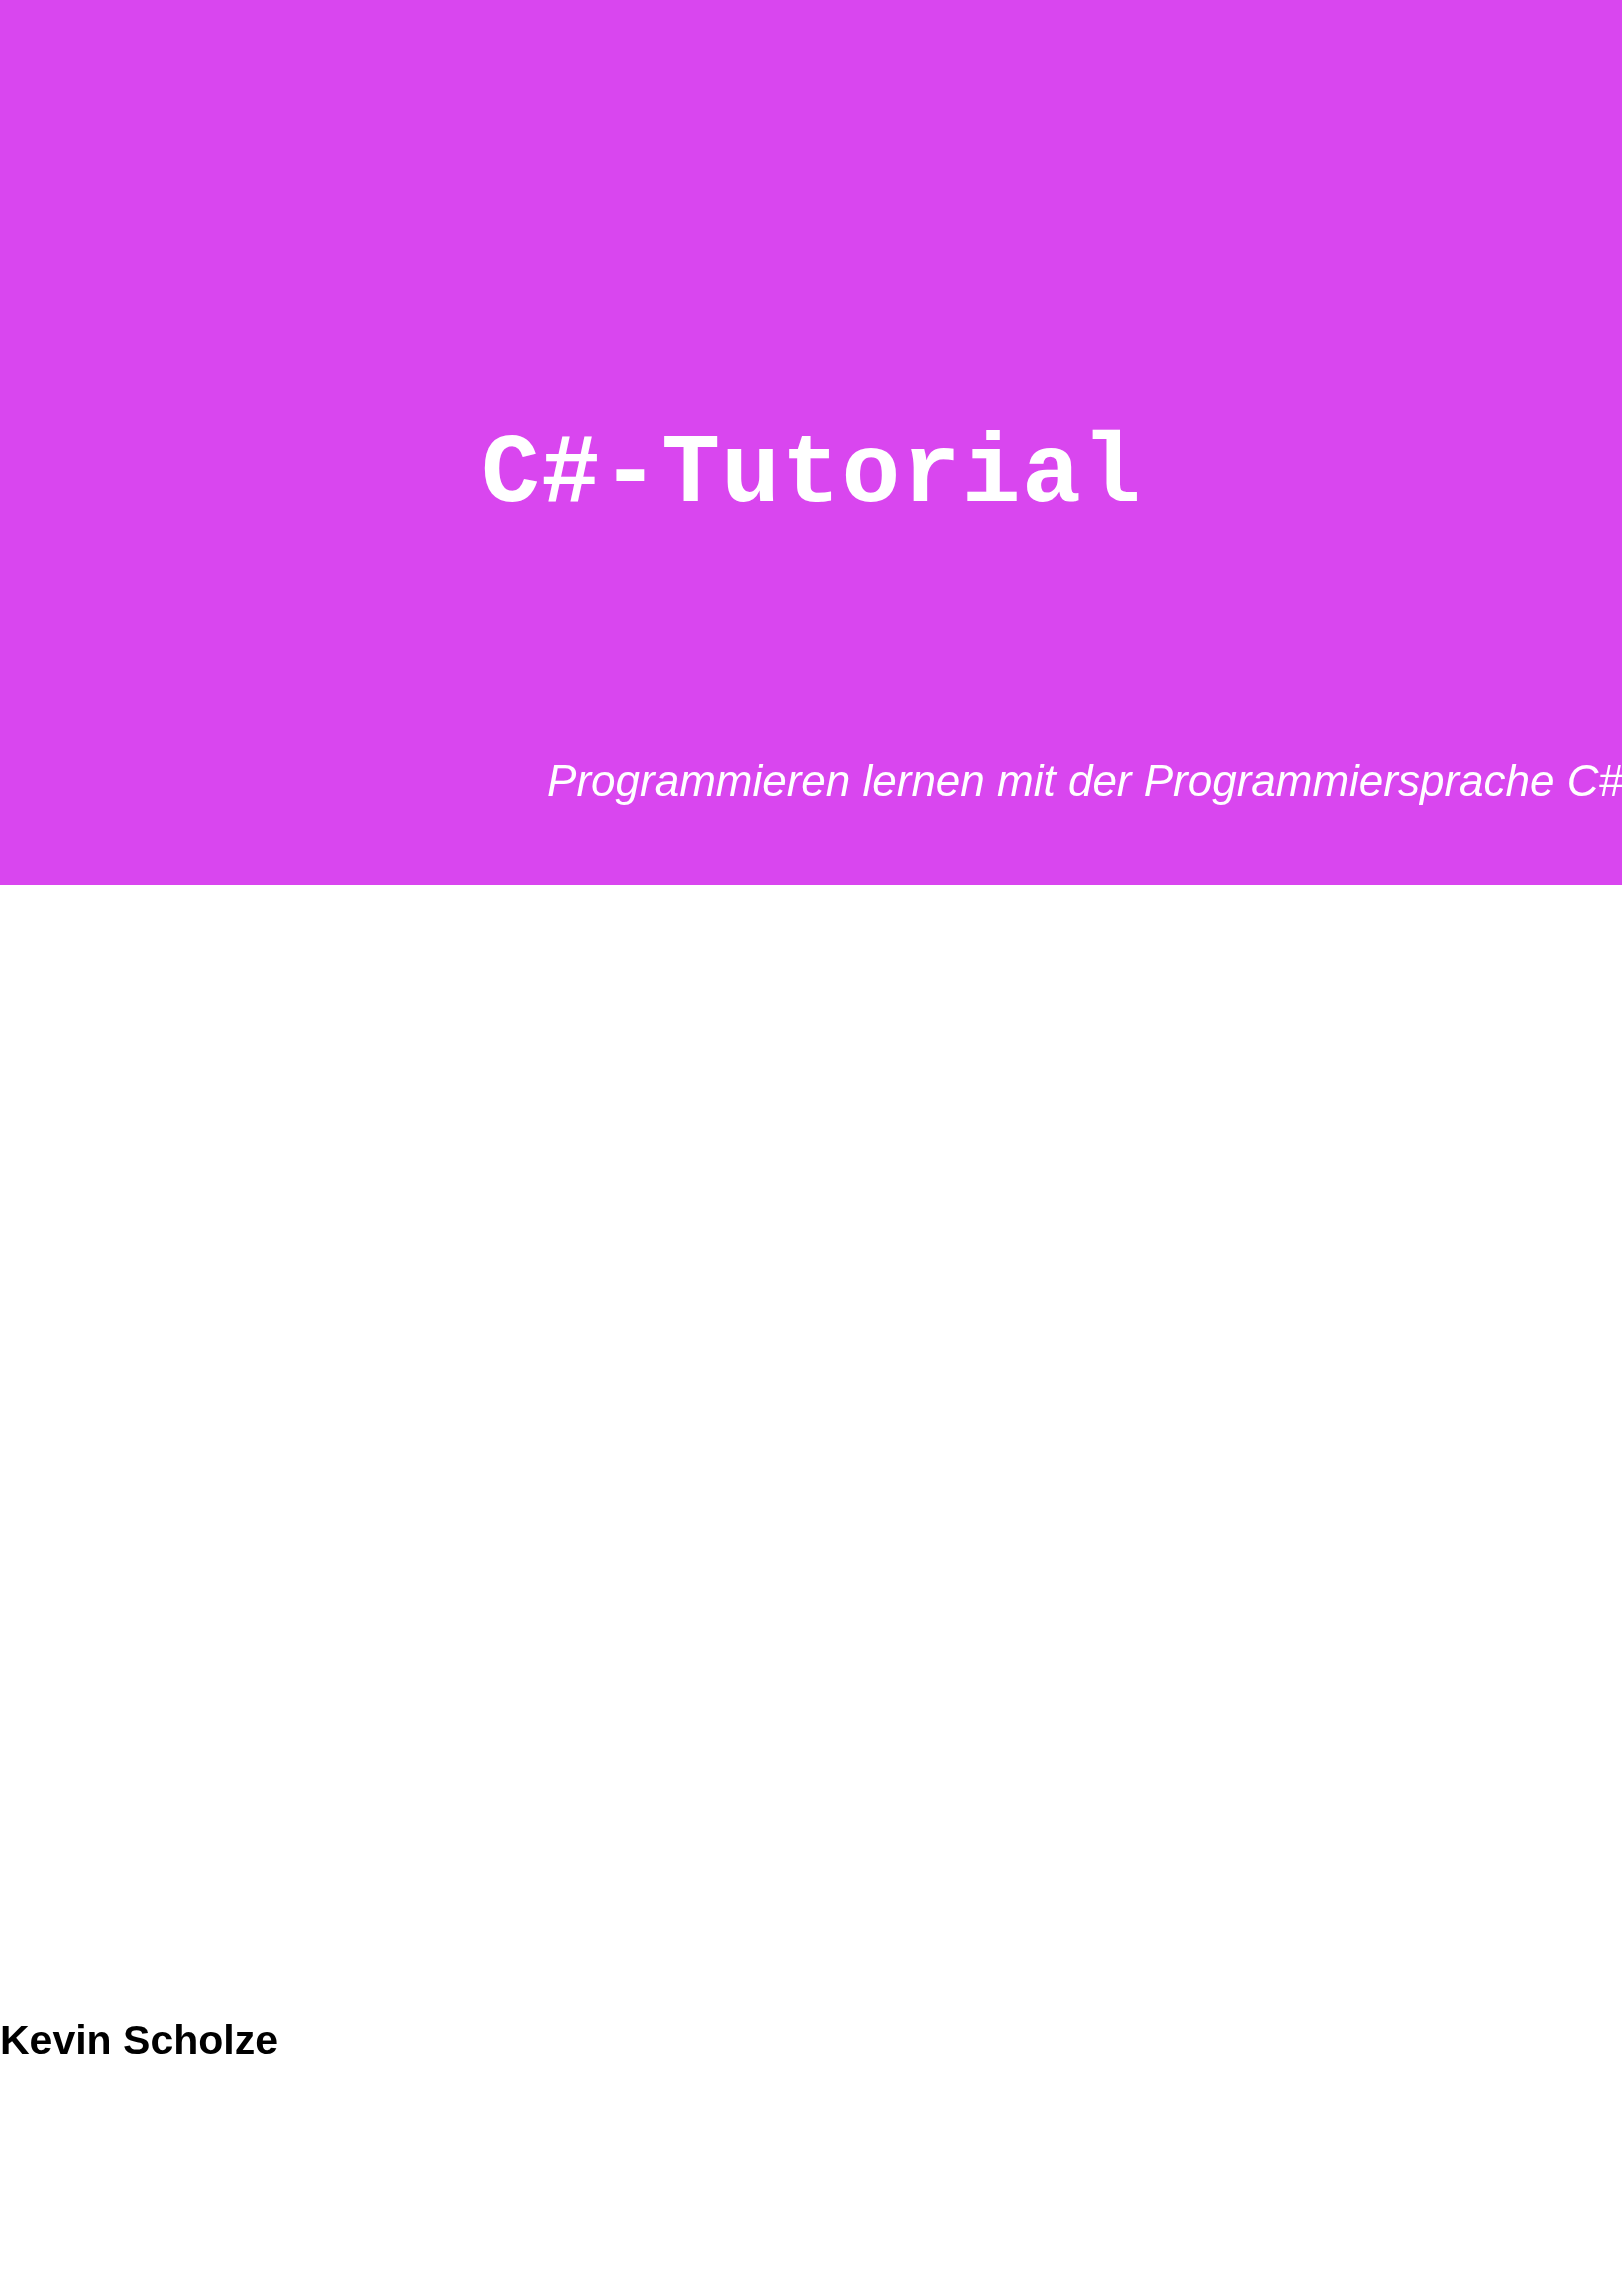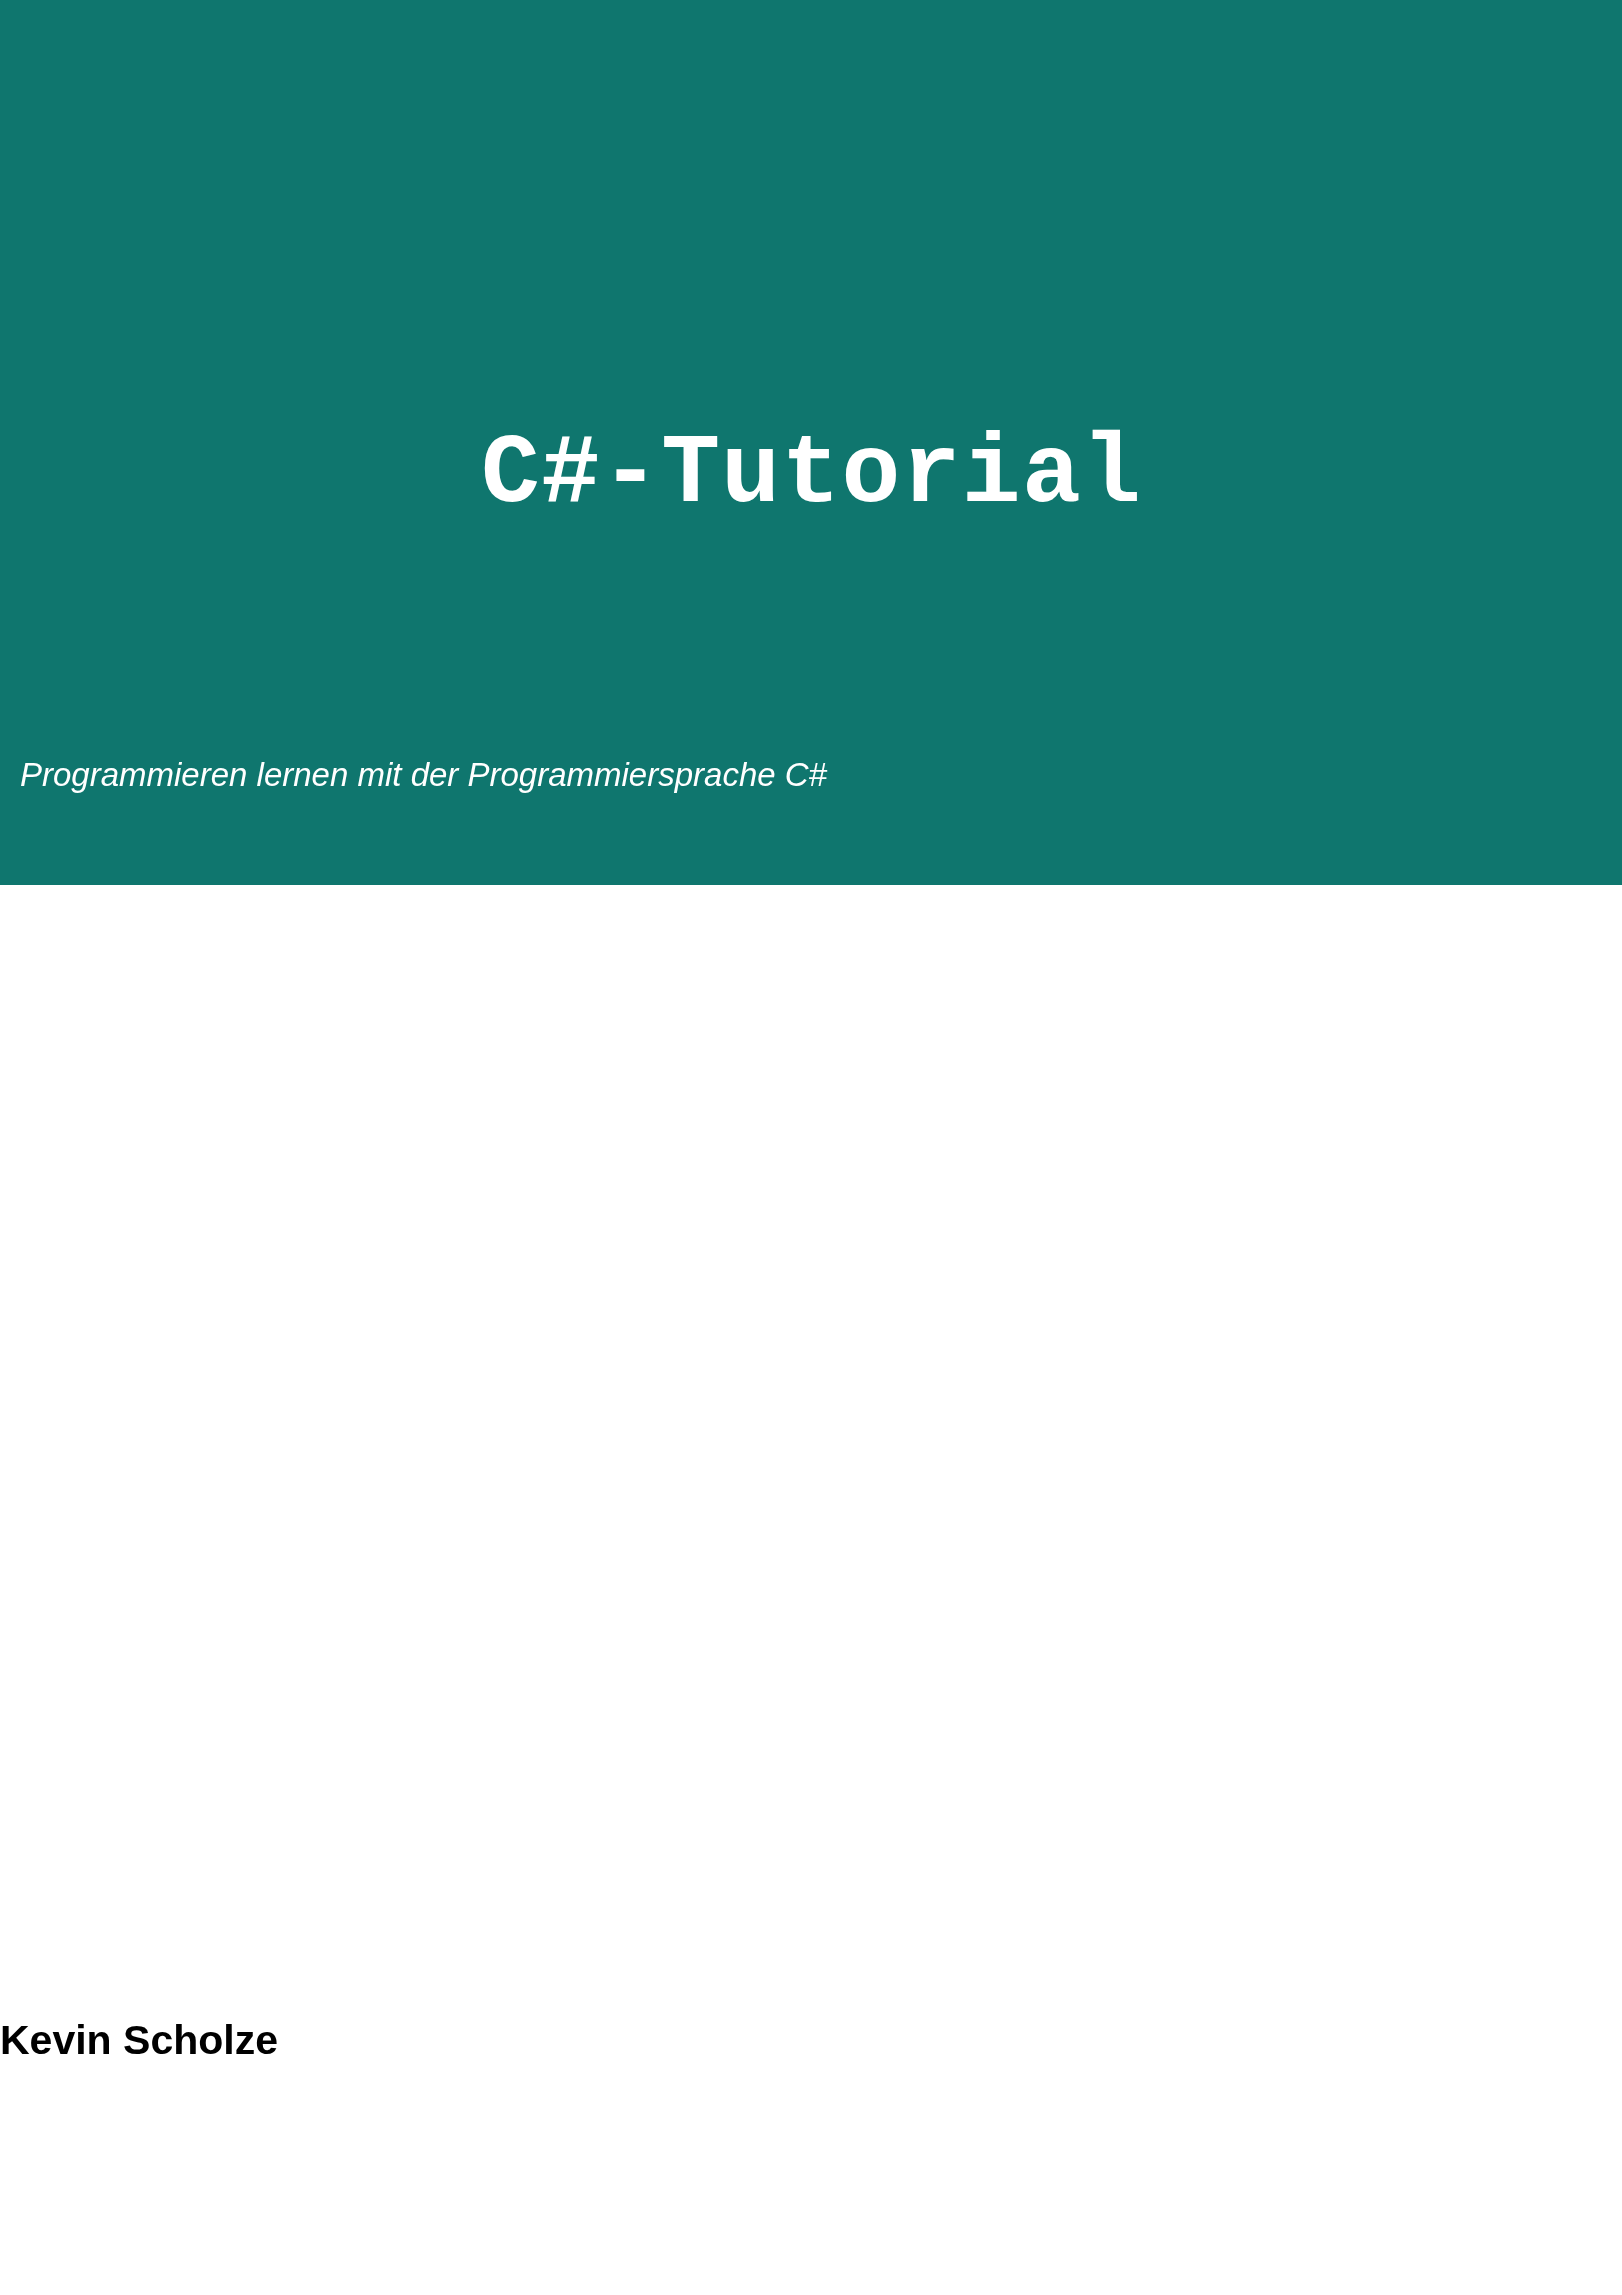--- a/index.html
+++ b/index.html
@@ -10,46 +10,45 @@
     body {
       width: 1623px;
       height: 2295px;
       background: #ffffff;
       font-family: sans-serif;
       position: relative;
     }
     .header-band {
       width: 100%;
       height: 885px;
-      background: #0f766e;
+      background: #d946ef;
       position: relative;
     }
     .title {
       position: absolute;
       top: 419px;
       left: 0;
       right: 0;
       text-align: center;
       font-family: "Courier New", monospace;
       font-weight: bold;
       font-size: 98px;
       color: #ffffff;
       letter-spacing: 1.3px;
     }
     .subtitle {
       position: absolute;
       top: 756px;
       left: 0;
       right: 0;
-      text-align: left;
+      text-align: right;
       font-style: italic;
-      font-size: 33px;
+      font-size: 44px;
       color: #ffffff;
       font-weight: 400;
-      margin-left: 20px;
     }
     .author {
       position: absolute;
       top: 2017px;
       left: 0;
       right: 0;
       font-weight: bold;
       font-size: 41px;
       color: #000000;
     }

